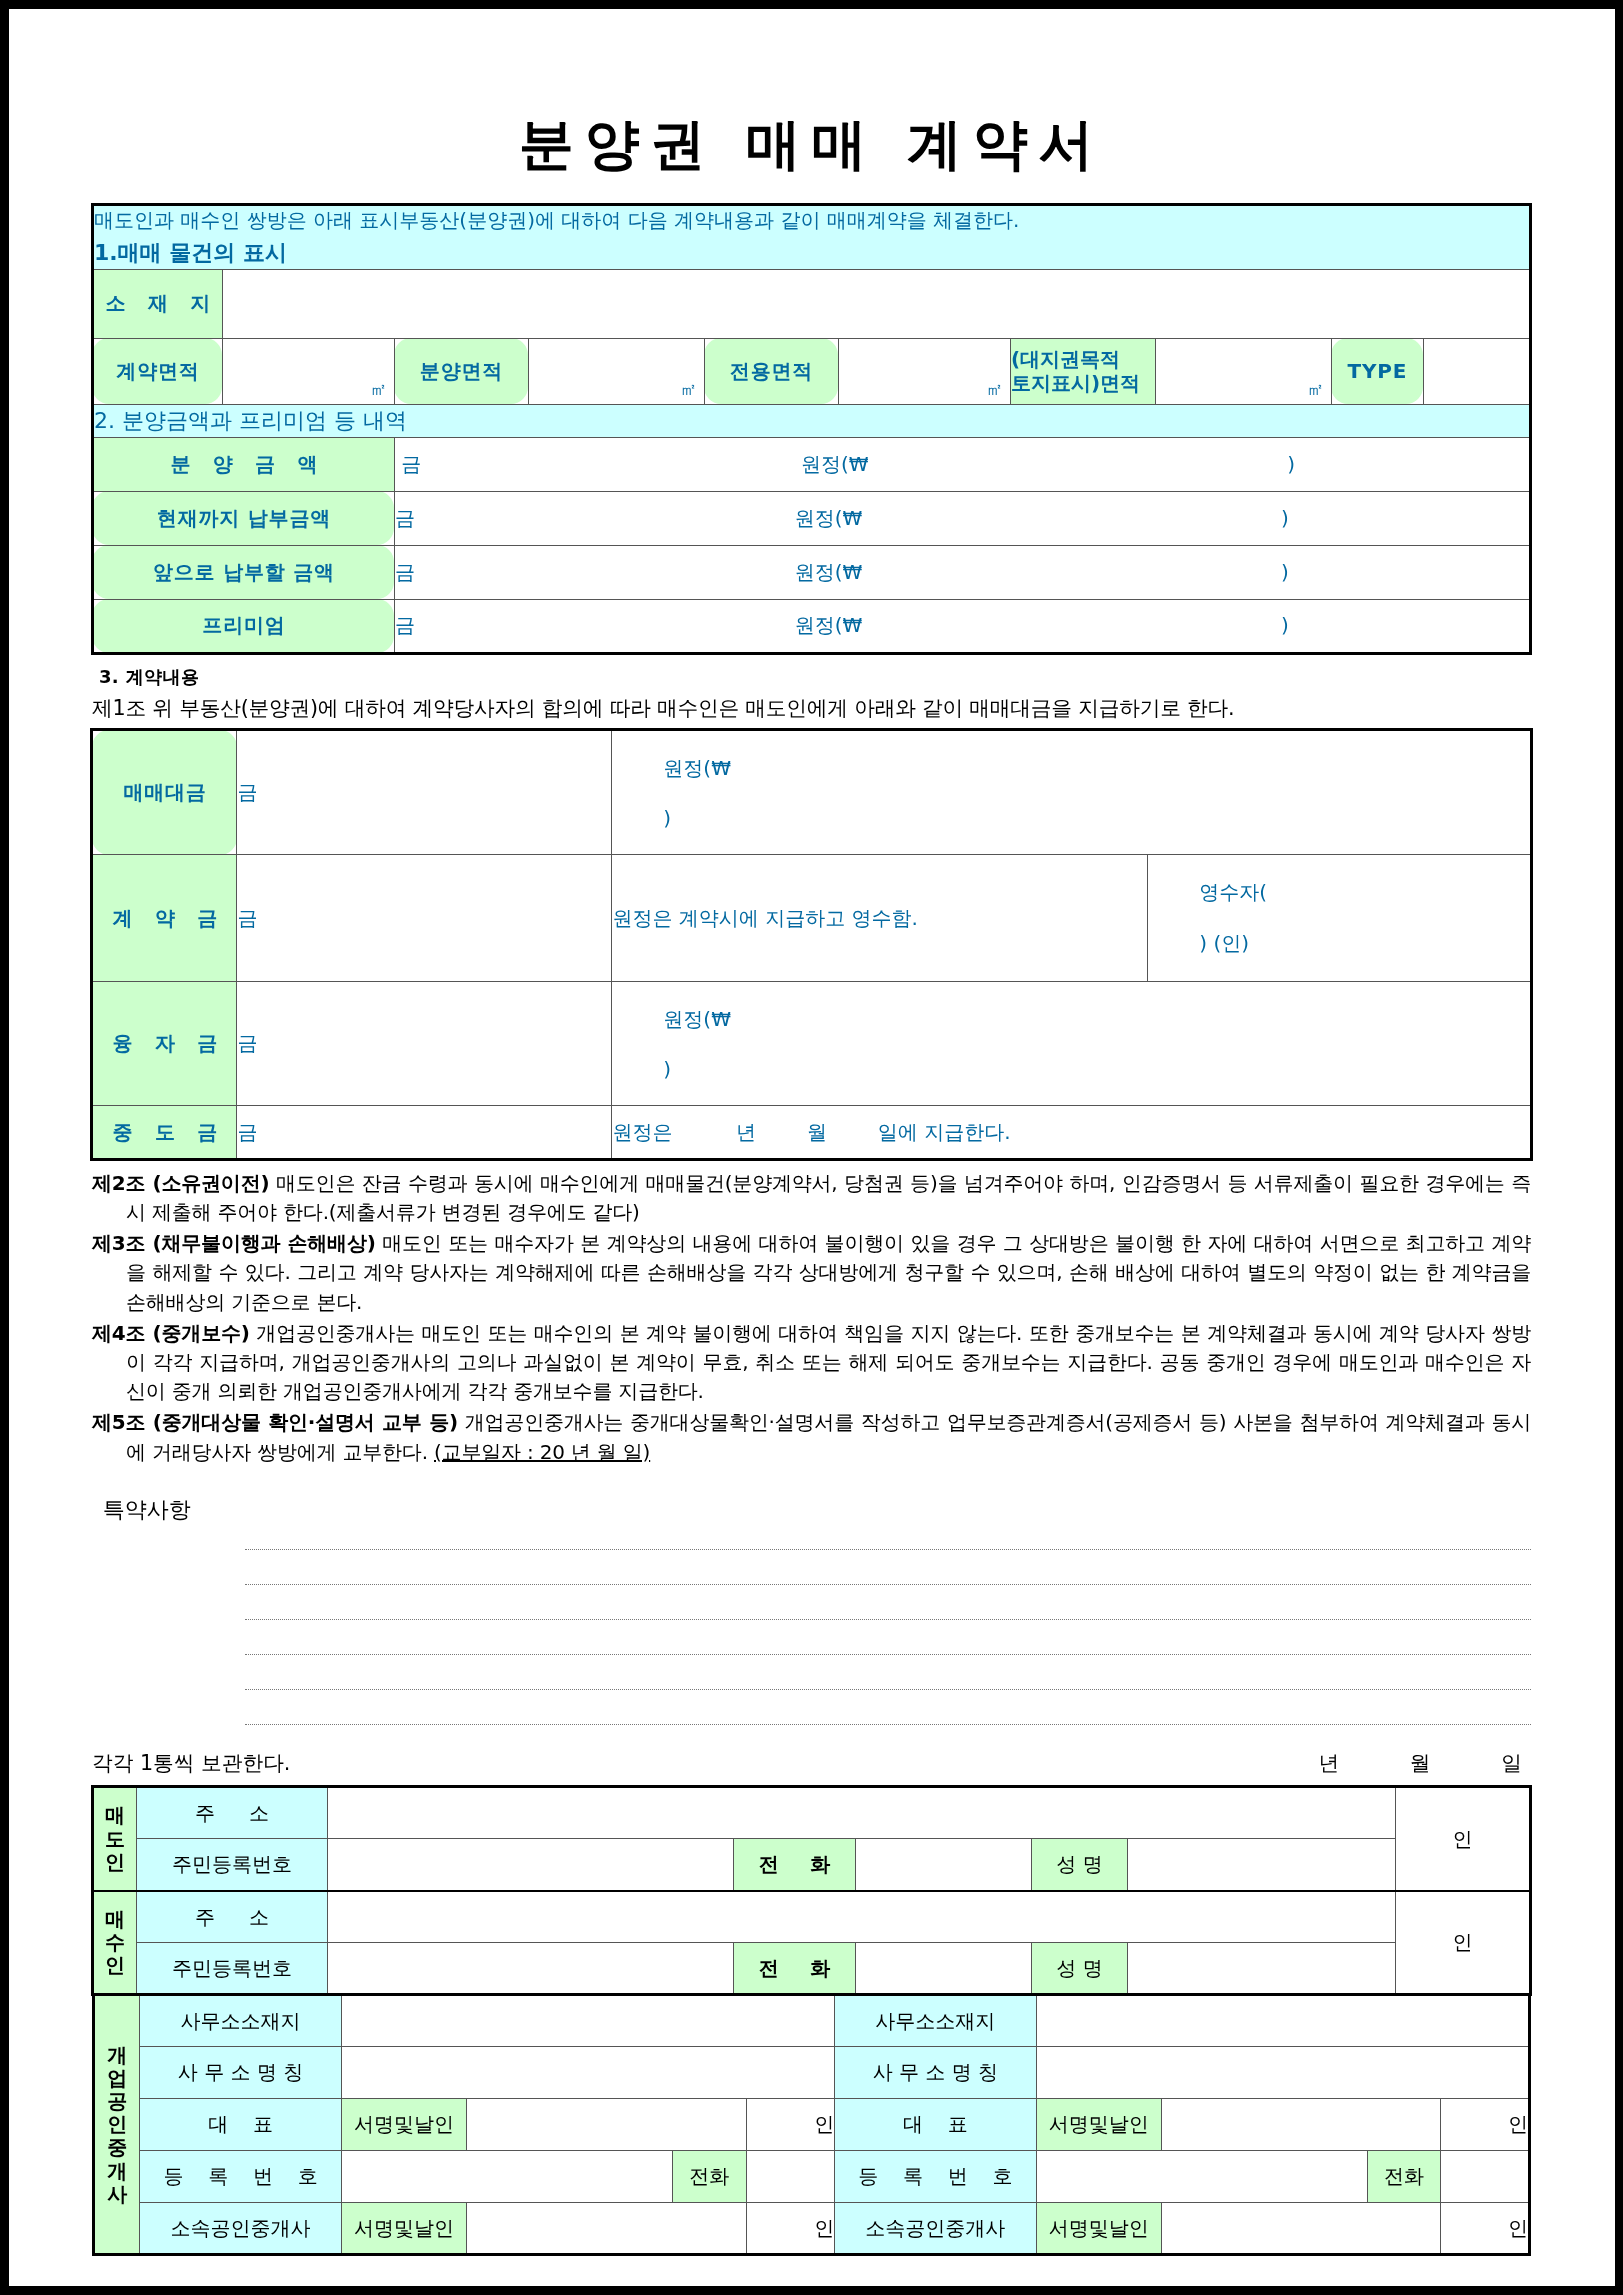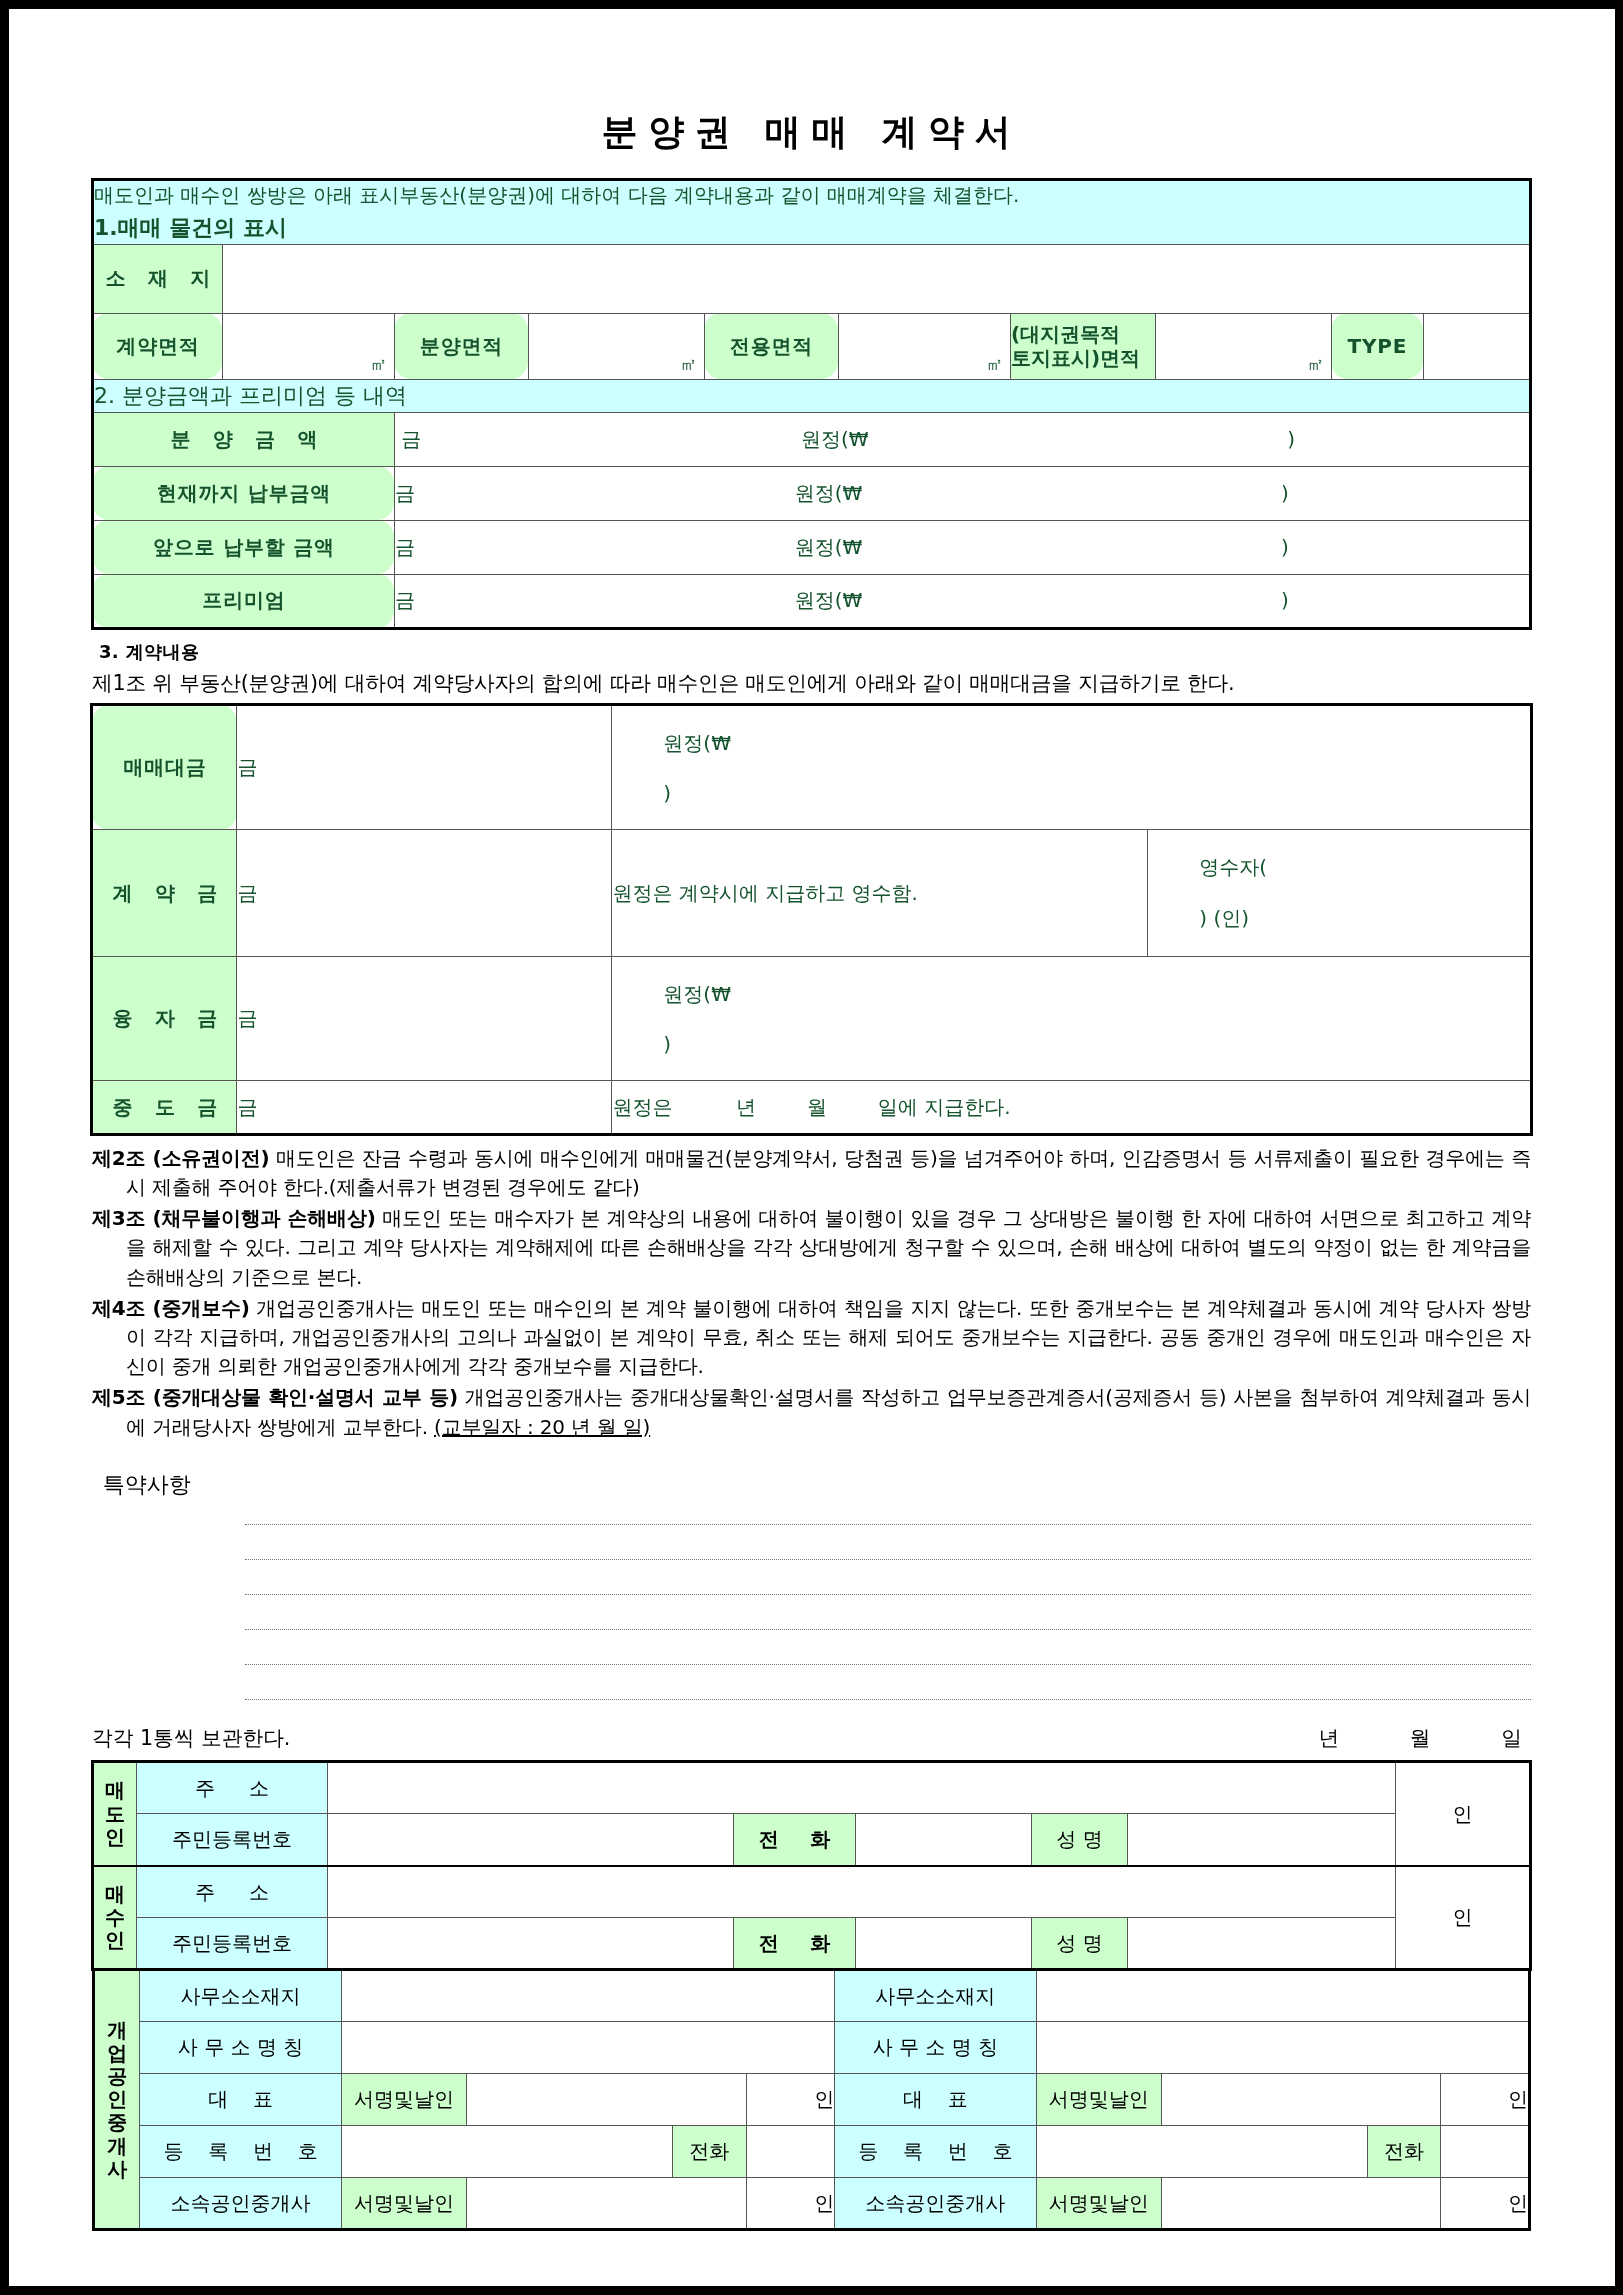--- a/index.html
+++ b/index.html
@@ -24,21 +24,21 @@
     left: 0; top: 0;
     width: 1605px;
     height: 2277px;
     background: #ffffff;
     padding: 0;
   }
 
   
   .doc-title {
     text-align: center;
-    font-size: 36px;
+    font-size: 55px;
     font-weight: bold;
     letter-spacing: 10.7px;
     color: #000;
     padding-top: 99px;
     padding-bottom: 21.4px;
     font-family: "DejaVu Sans", "Liberation Sans", sans-serif;
   }
 
   
   .frame {
@@ -46,21 +46,21 @@
     border-collapse: collapse;
     table-layout: fixed;
     border: 3.1px solid #000;
     background: #fff;
   }
   .frame td {
     border: 0.8px solid #555;
     padding: 0;
     vertical-align: middle;
     font-size: 20px;
-    color: #14532d;
+    color: #0369a1;
   }
   .cyan  { background: #ccffff; }
   .green { background: #ccffcc; }
   .white { background: #ffffff; }
 
   .hdr-bar {
     font-size: 20.7px;
     font-weight: normal;
     padding: 6.9px 10.7px 6.9px 10.7px;
     line-height: 1.45;

